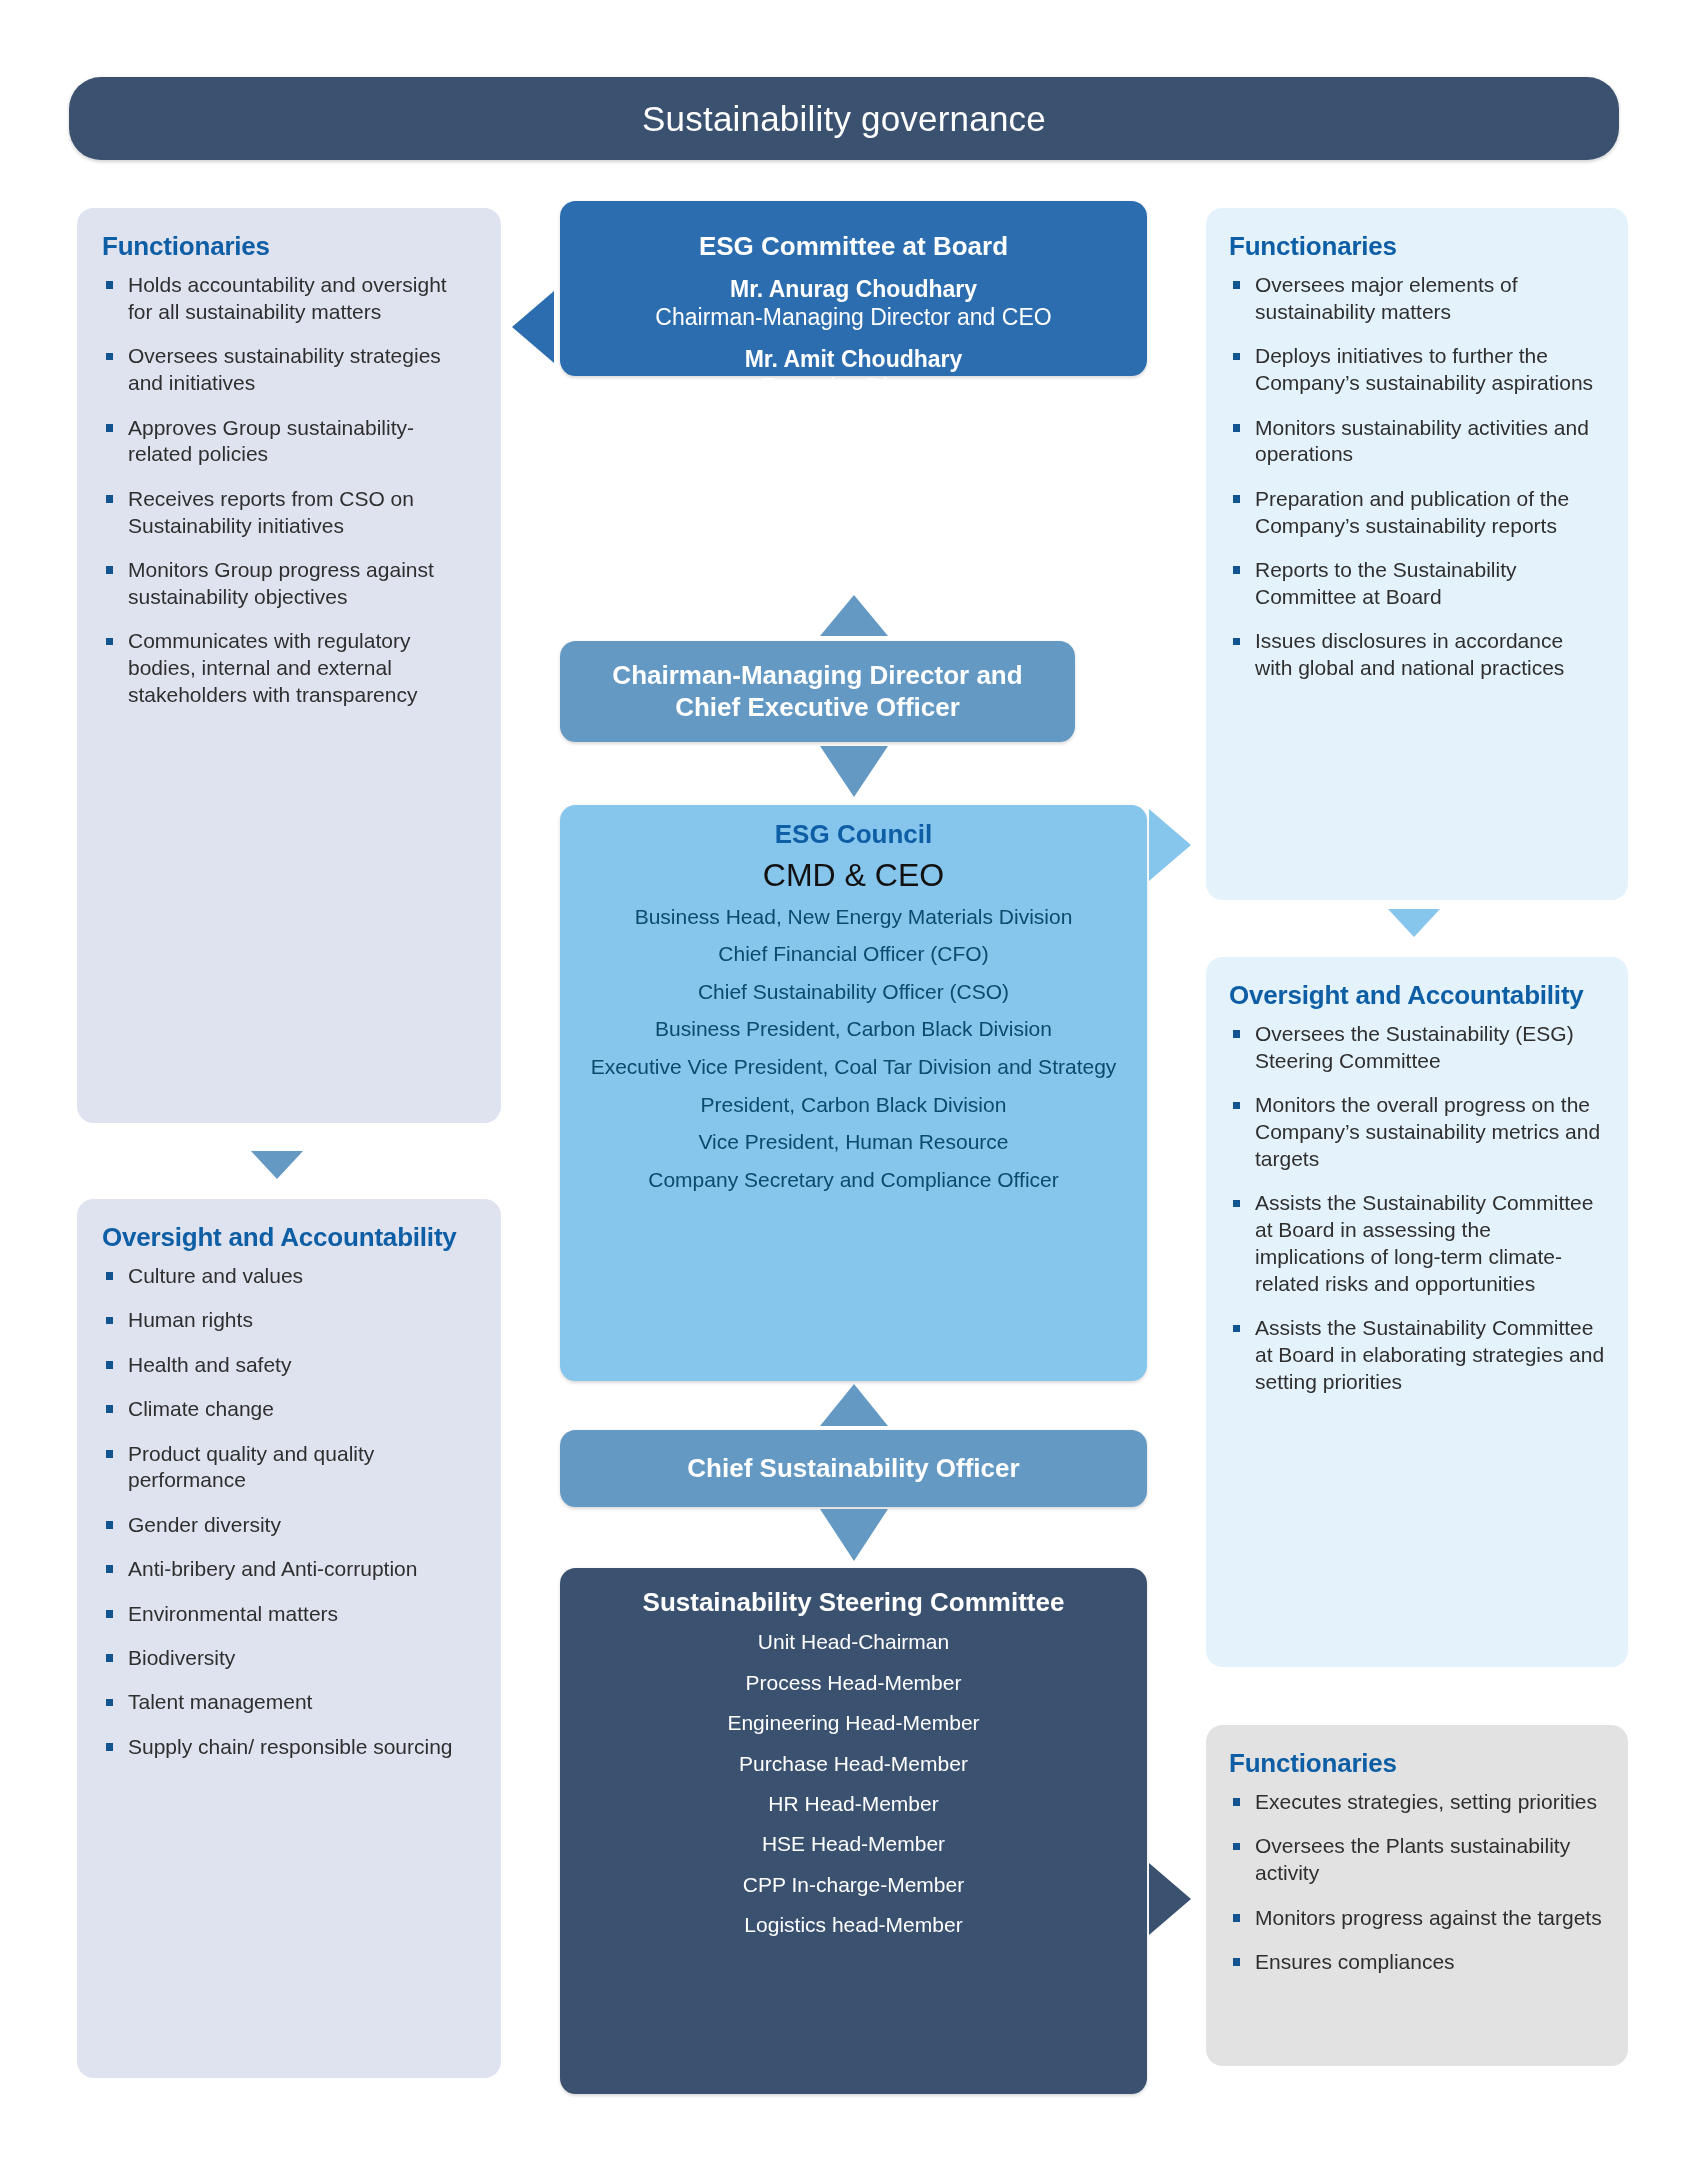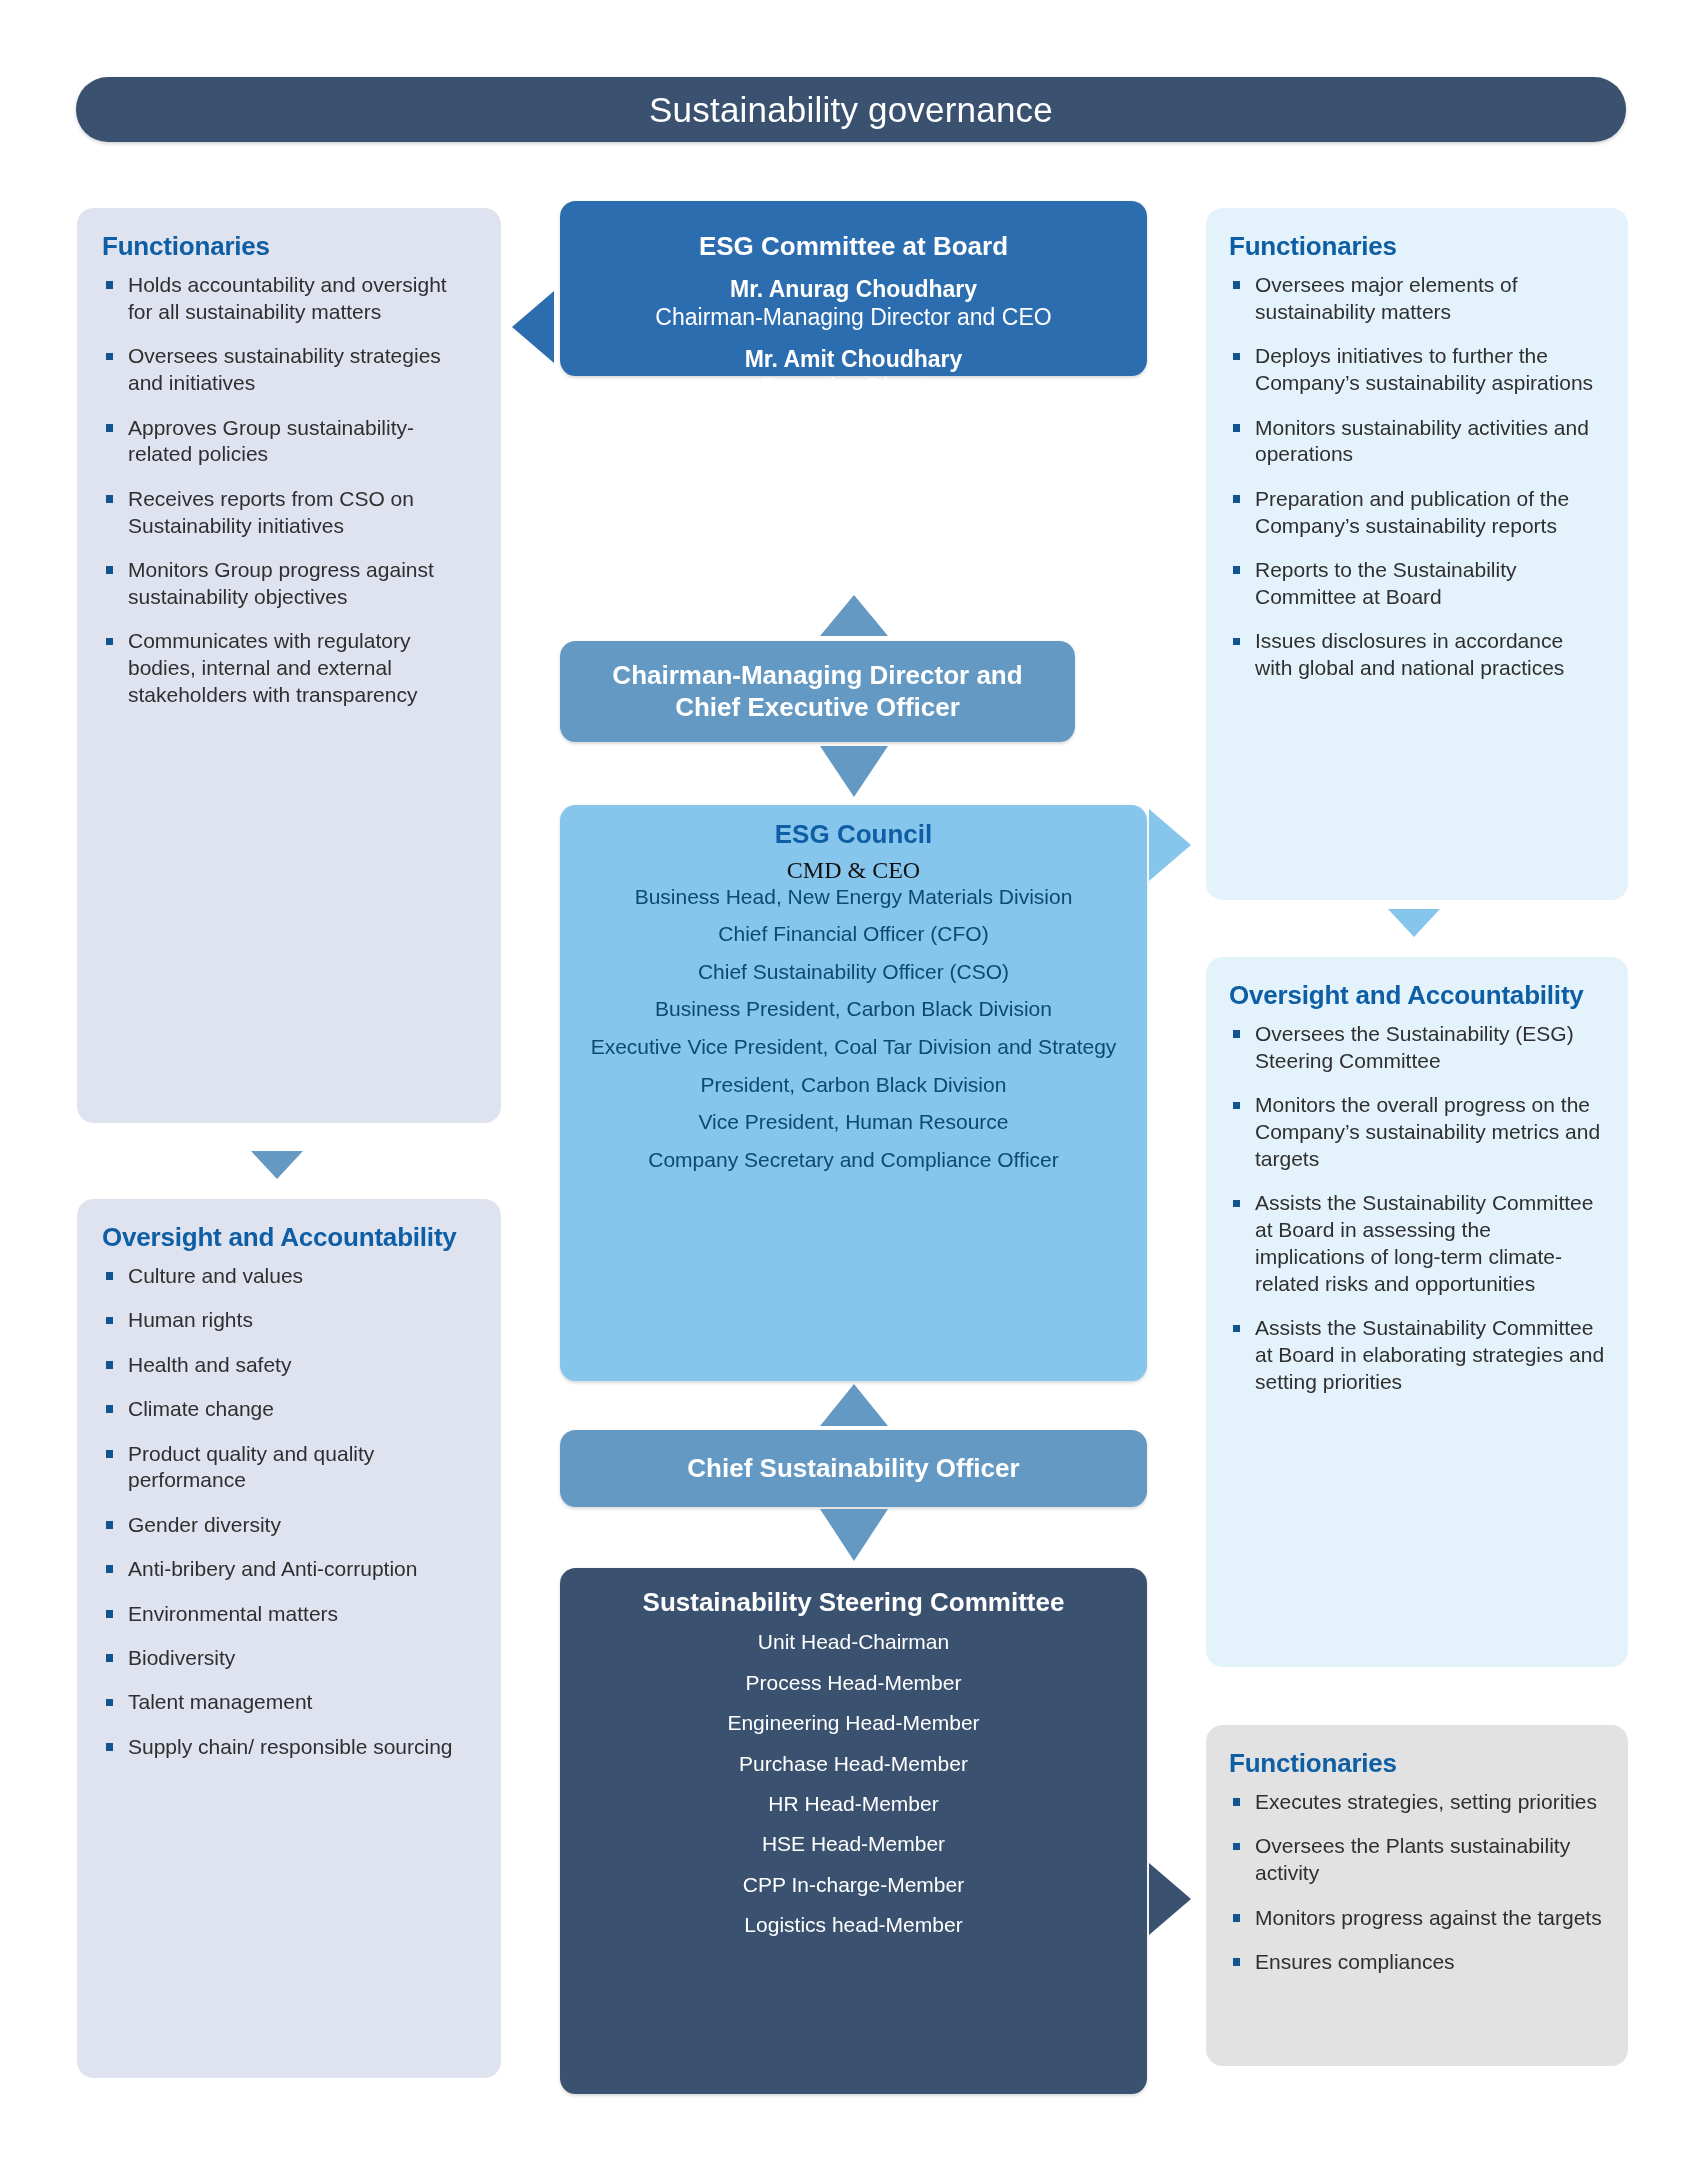--- a/index.html
+++ b/index.html
@@ -4,21 +4,21 @@
 <style>
   html,body{margin:0;padding:0;background:#ffffff;}
   body{
     font-family:"Liberation Sans", sans-serif;
     width:1706px;height:2183px;position:relative;overflow:hidden;
     -webkit-font-smoothing:antialiased;
   }
 
   
   .title-bar{
-    position:absolute;left:76px;top:77px;width:1550px;height:65px;
+    position:absolute;left:69px;top:77px;width:1550px;height:83px;
     background:#3a5170;border-radius:32px;
     display:flex;align-items:center;justify-content:center;
     box-shadow:0 1.8px 3.7px rgba(0,0,0,.18);
   }
   .title-bar .title{
     color:#ffffff;font-size:35px;font-weight:400;letter-spacing:0.2px;
   }
 
   
   .panel{position:absolute;border-radius:16.6px;box-sizing:border-box;}
@@ -62,21 +62,21 @@
     box-shadow:0 1.4px 3.2px rgba(0,0,0,.15);
   }
   .box-cmd .hd{font-size:26px;line-height:1.2;}
 
   .box-council{
     left:560px;top:805px;width:587px;height:576px;
     background:#86c5ec;padding:14px 14.8px 0 14.8px;
     box-shadow:0 1.4px 3.2px rgba(0,0,0,.15);
   }
   .box-council .hd2{font-size:26px;font-weight:700;color:#0e5ea5;margin-bottom:6.5px;}
-  .box-council .sub{font-size:24px;color:#111;font-family:Liberation Serif, serif;}
+  .box-council .sub{font-size:32px;color:#111;margin-bottom:10px;}
   .box-council .mem{font-size:21px;color:#0c4a6e;line-height:1.22;margin-bottom:12px;}
   .box-council .mem:last-child{margin-bottom:0;}
 
   .box-cso{
     left:560px;top:1430px;width:587px;height:77px;
     background:#6499c4;display:flex;align-items:center;justify-content:center;
     box-shadow:0 1.4px 3.2px rgba(0,0,0,.15);
   }
   .box-cso .hd{font-size:26px;}
 

